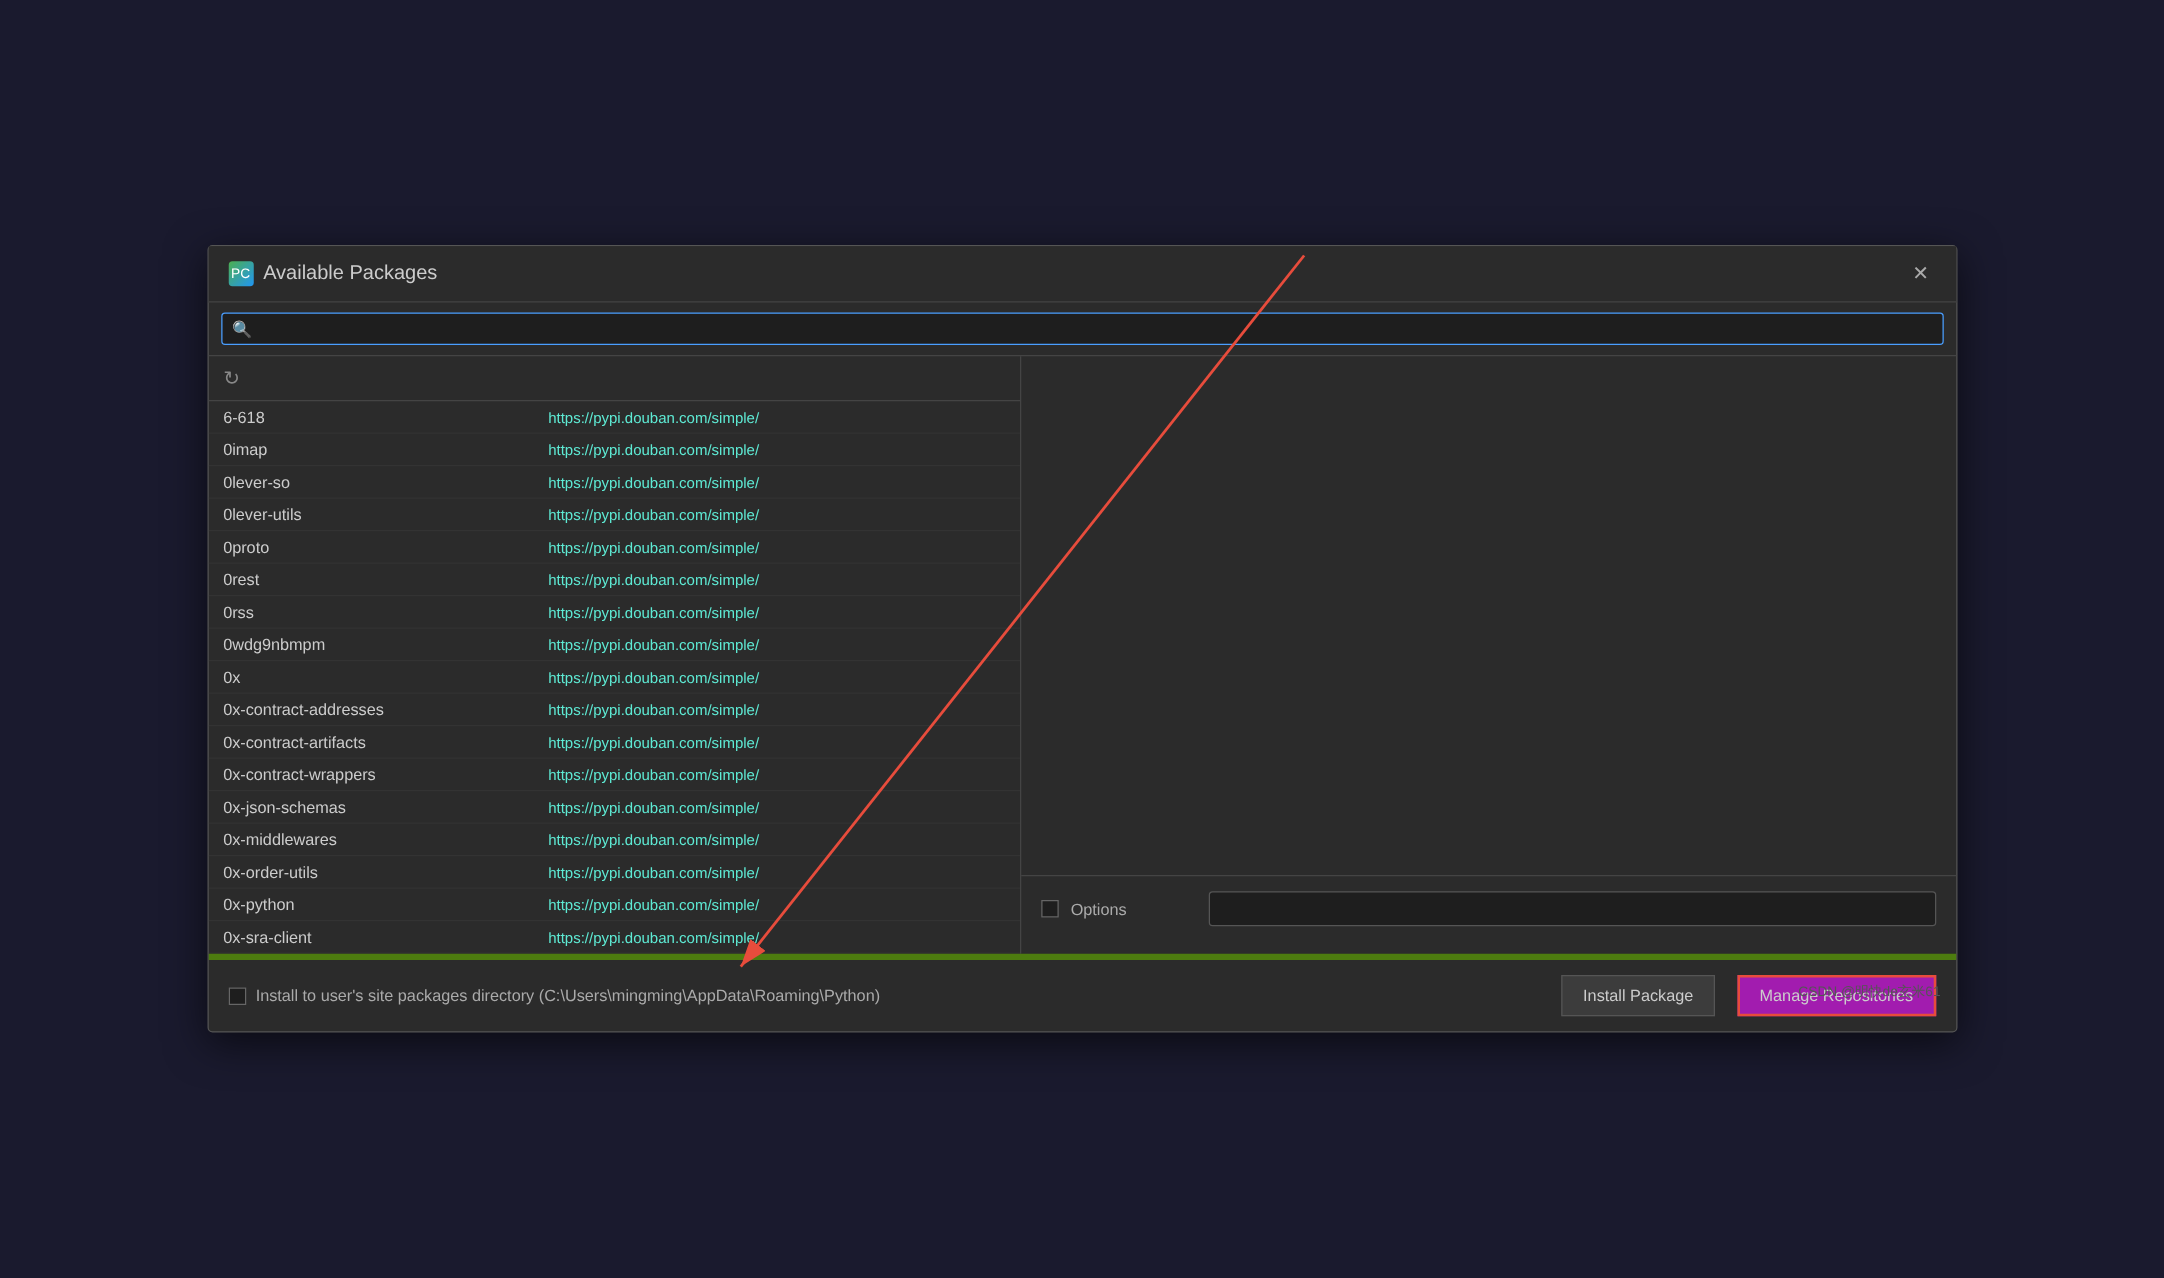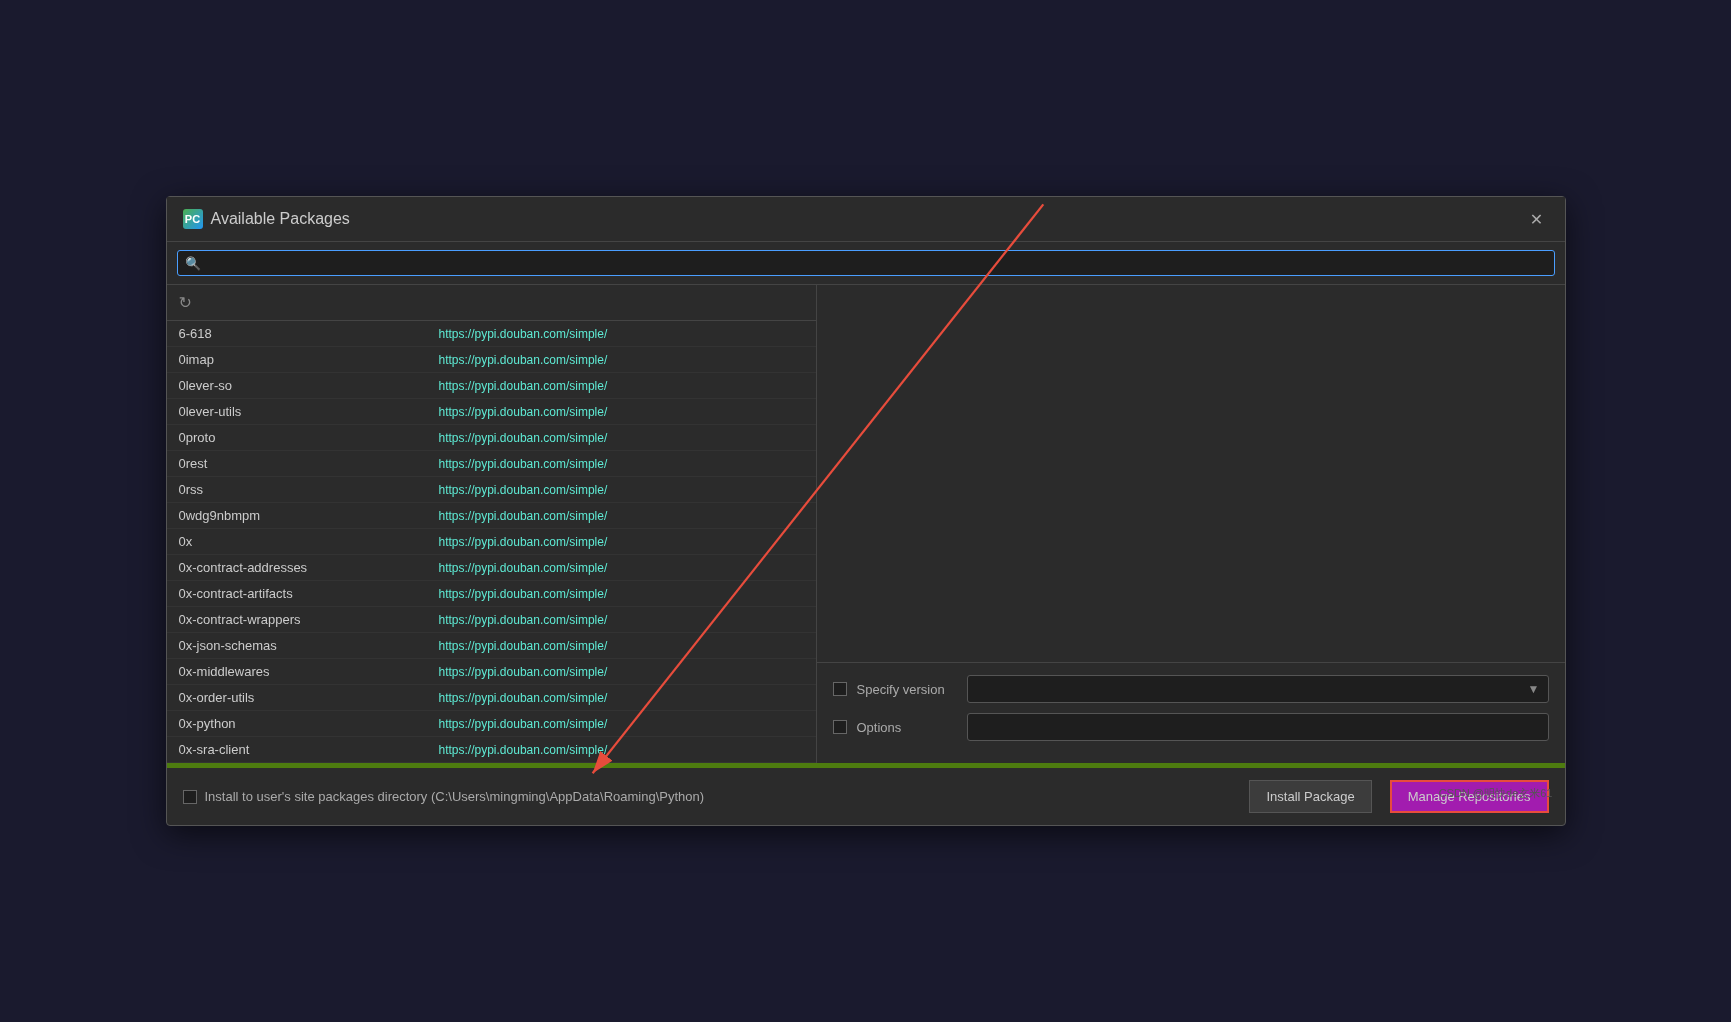--- a/index.html
+++ b/index.html
@@ -41,21 +41,21 @@
       width: 20px;
       height: 20px;
       margin-right: 8px;
       background: linear-gradient(135deg, #4CAF50, #2196F3);
       border-radius: 3px;
       display: flex;
       align-items: center;
       justify-content: center;
       font-size: 11px;
       color: white;
-      font-weight: bold;
+      font-weight: normal;
       flex-shrink: 0;
     }
 
     .title-text {
       color: #cccccc;
       font-size: 16px;
       flex: 1;
     }
 
     .close-btn {
@@ -421,27 +421,20 @@
         </div>
     </div>
 
     <div class="right-panel">
       <div class="description-section">
         <div class="description-content"></div>
       </div>
 
       <div class="options-section">
 
-        <div class="option-row">
-          <div class="option-checkbox"></div>
-          <span class="option-label">Specify version</span>
-          <div class="version-dropdown">
-            <span class="dropdown-arrow">▼</span>
-          </div>
-        </div>
 
         <div class="option-row">
           <div class="option-checkbox"></div>
           <span class="option-label">Options</span>
           <input class="options-text-input" type="text" style="">
         </div>
       </div>
     </div>
   </div>
 

